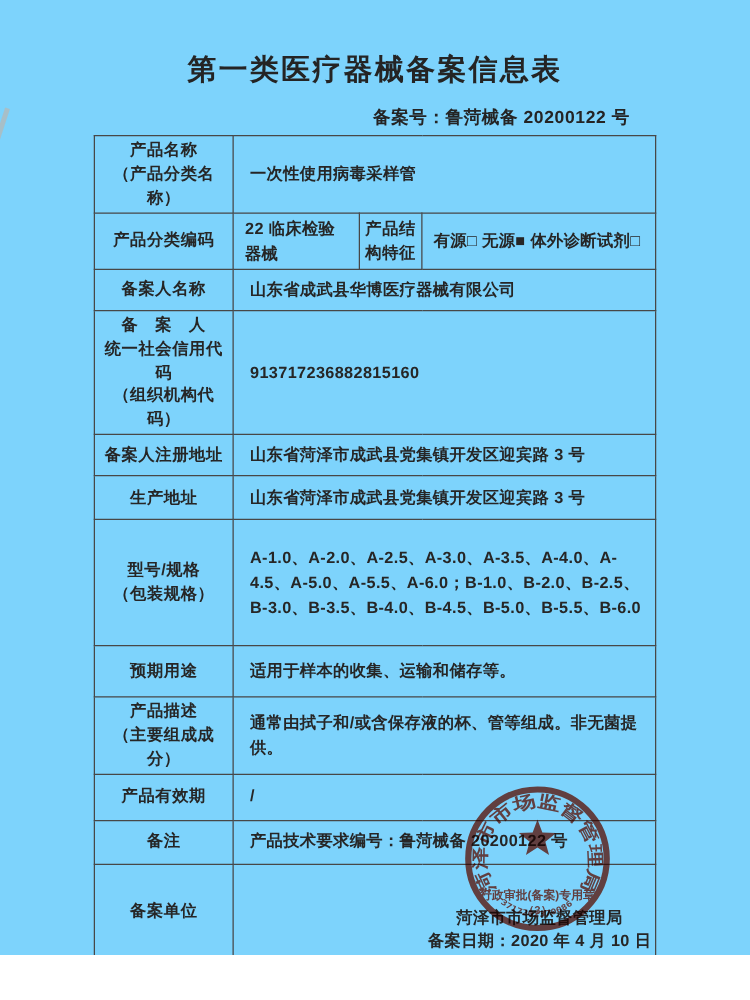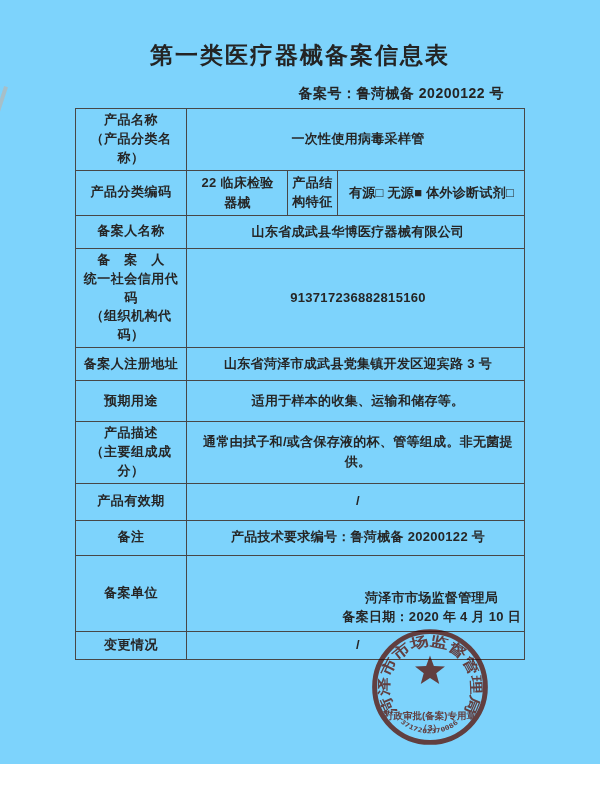--- a/index.html
+++ b/index.html
@@ -17,21 +17,21 @@
     position:absolute; top:85px; right:96px;
     font-size:14px; font-weight:bold; letter-spacing:.5px;
   }
   table.reg-table {
     position:absolute; left:75px; top:108px; width:449px;
     border-collapse:collapse; table-layout:fixed;
   }
   .reg-table td {
     border:1.4px solid #474747;
     font-size:13px; font-weight:bold; color:#262626;
-    padding:2px 4px; overflow:hidden;text-align:center;
+    padding:2px 4px; overflow:hidden;
   }
   td.lbl { text-align:center; white-space:pre-line; line-height:1.45; letter-spacing:.5px; }
   td.val { padding-left:13px; padding-right:8px; line-height:1.55; letter-spacing:.3px; }
   td.val-unit { vertical-align:bottom; padding:0 0 4px 0; }
   .unit-lines { display:flex; flex-direction:column; align-items:flex-end; line-height:1.5; }
   .unit-bureau { margin-right:26px; }
   .unit-date { margin-right:3px; }
   .stamp {
     position:absolute; left:368px; top:625px; width:124px; height:124px;
     mix-blend-mode:multiply; opacity:.9; pointer-events:none;
@@ -78,20 +78,29 @@
     <tr style="height:60px">
       <td class="lbl">备　案　人
 统一社会信用代码
 （组织机构代码）</td>
       <td class="val" colspan="3">913717236882815160</td>
     </tr>
     <tr style="height:33px">
       <td class="lbl">备案人注册地址</td>
       <td class="val" colspan="3">山东省菏泽市成武县党集镇开发区迎宾路 3 号</td>
     </tr>
+    <tr style="height:35px">
+      <td class="lbl">生产地址</td>
+      <td class="val" colspan="3">山东省菏泽市成武县党集镇开发区迎宾路 3 号</td>
+    </tr>
+    <tr style="height:101px">
+      <td class="lbl">型号/规格
+（包装规格）</td>
+      <td class="val" colspan="3">A-1.0、A-2.0、A-2.5、A-3.0、A-3.5、A-4.0、A-4.5、A-5.0、A-5.5、A-6.0；B-1.0、B-2.0、B-2.5、B-3.0、B-3.5、B-4.0、B-4.5、B-5.0、B-5.5、B-6.0</td>
+    </tr>
     <tr style="height:41px">
       <td class="lbl">预期用途</td>
       <td class="val" colspan="3">适用于样本的收集、运输和储存等。</td>
     </tr>
     <tr style="height:58px">
       <td class="lbl">产品描述
 （主要组成成分）</td>
       <td class="val" colspan="3">通常由拭子和/或含保存液的杯、管等组成。非无菌提供。</td>
     </tr>
     <tr style="height:37px">

